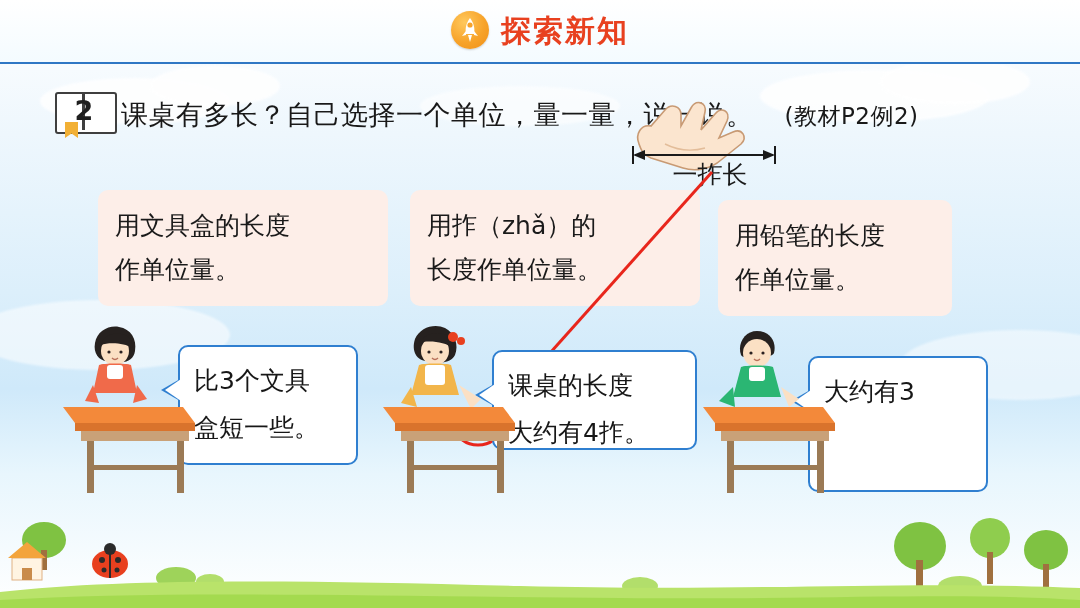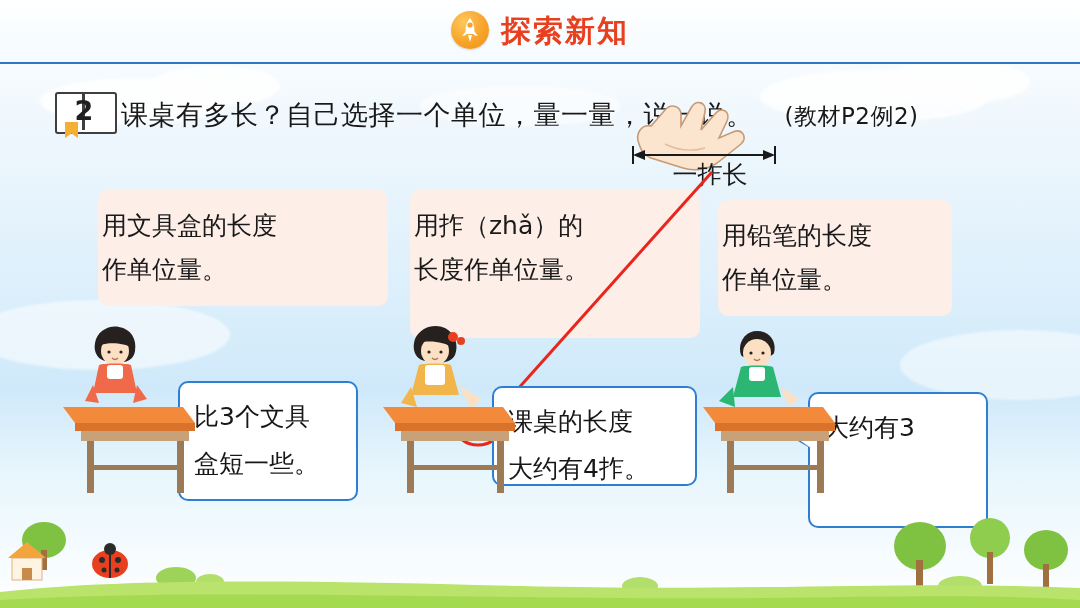--- a/index.html
+++ b/index.html
@@ -132,42 +132,41 @@
     font-family:"DejaVu Sans", sans-serif;
     font-size: 25px;
     color: #1a1a1a;
   }
   
   .pink-box {
     position: absolute;
     background: #fdeee8;
     border-radius: 10px;
     box-sizing: border-box;
-    padding: 14px 16px 10px 4px;
+    padding: 14px 16px 10px 17px;
     font-family: "DejaVu Sans", sans-serif;
     font-size: 25px;
     color: #1a1a1a;
     line-height: 44px;
   }
   #pink-1 { left: 98px;  top: 190px; width: 290px; height: 116px; }
-  #pink-2 { left: 410px; top: 190px; width: 290px; height: 148px; }
+  #pink-2 { left: 410px; top: 190px; width: 290px; height: 116px; }
   #pink-3 { left: 718px; top: 200px; width: 234px; height: 116px; }
   
   .bubble {
     position: absolute;
     background: #ffffff;
     border: 2px solid #2f7fd0;
     border-radius: 10px;
     box-sizing: border-box;
     font-family: "DejaVu Sans", sans-serif;
     font-size: 25px;
     color: #171717;
     line-height: 47px;
     padding: 10px 14px;
-    margin-top: 36px;
   }
   .bubble .tail-out, .bubble .tail-in {
     position:absolute;
     width:0; height:0;
     border-style: solid;
   }
   .bubble .tail-out {
     left: -19px; top: 32px;
     border-width: 11px 19px 11px 0;
     border-color: transparent #2f7fd0 transparent transparent;

